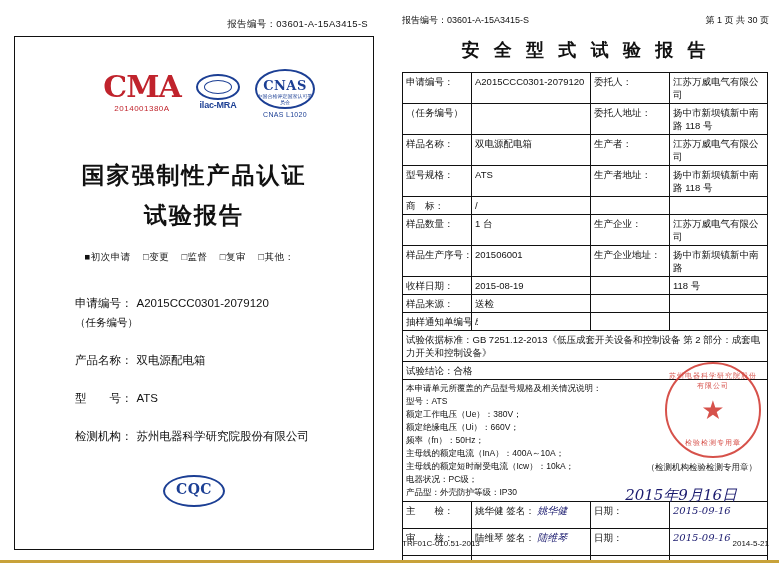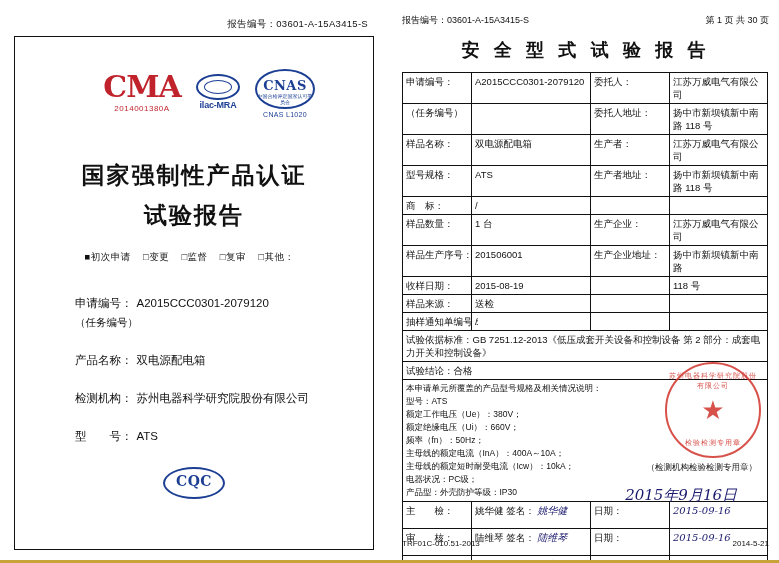--- a/index.html
+++ b/index.html
@@ -181,21 +181,21 @@
   .fields .row .sub {
     font-size: 10.5px;
     display: block;
     margin-top: 2px;
   }
   .fields .lbl { }
   .fields .val { margin-left: 4px; }
   .cqc-seal {
     position: absolute;
     left: 0; right: 0;
-    bottom: 46px;
+    bottom: 38px;
     text-align: center;
   }
   .cqc-ellipse {
     display: inline-block;
     width: 58px; height: 28px;
     border: 2px solid #1c3f94;
     border-radius: 50%;
     position: relative;
   }
   .cqc-ellipse span {
@@ -381,24 +381,24 @@
 
       <div class="fields">
         <div class="row">
           <span class="lbl">申请编号：</span><span class="val">A2015CCC0301-2079120</span>
           <span class="sub">（任务编号）</span>
         </div>
         <div class="row">
           <span class="lbl">产品名称：</span><span class="val">双电源配电箱</span>
         </div>
         <div class="row">
+          <span class="lbl">型　　号：</span><span class="val">ATS</span>
+        </div>
+        <div class="row">
           <span class="lbl">检测机构：</span><span class="val">苏州电器科学研究院股份有限公司</span>
-        </div>
-        <div class="row">
-          <span class="lbl">型　　号：</span><span class="val">ATS</span>
         </div>
       </div>
 
       <div class="cqc-seal">
         <span class="cqc-ellipse">
           <span>CQC</span>
         </span>
       </div>
 
     </div>

